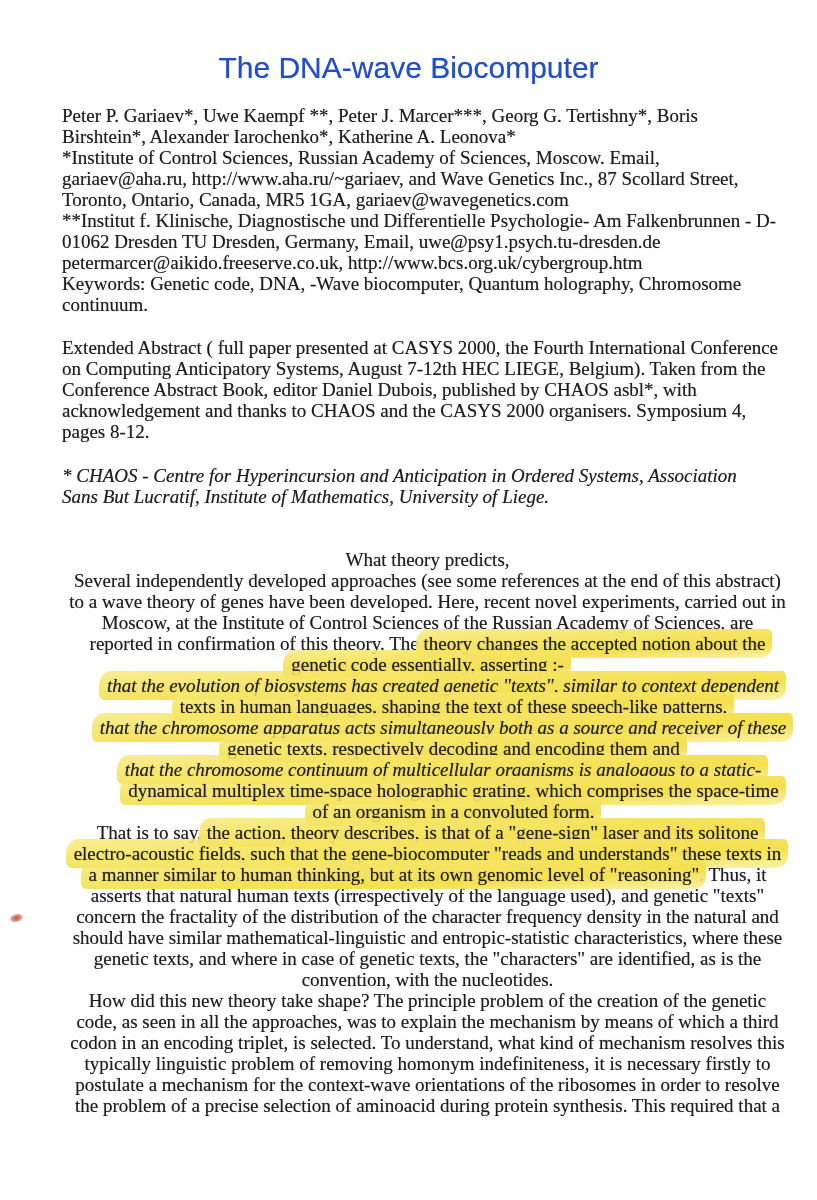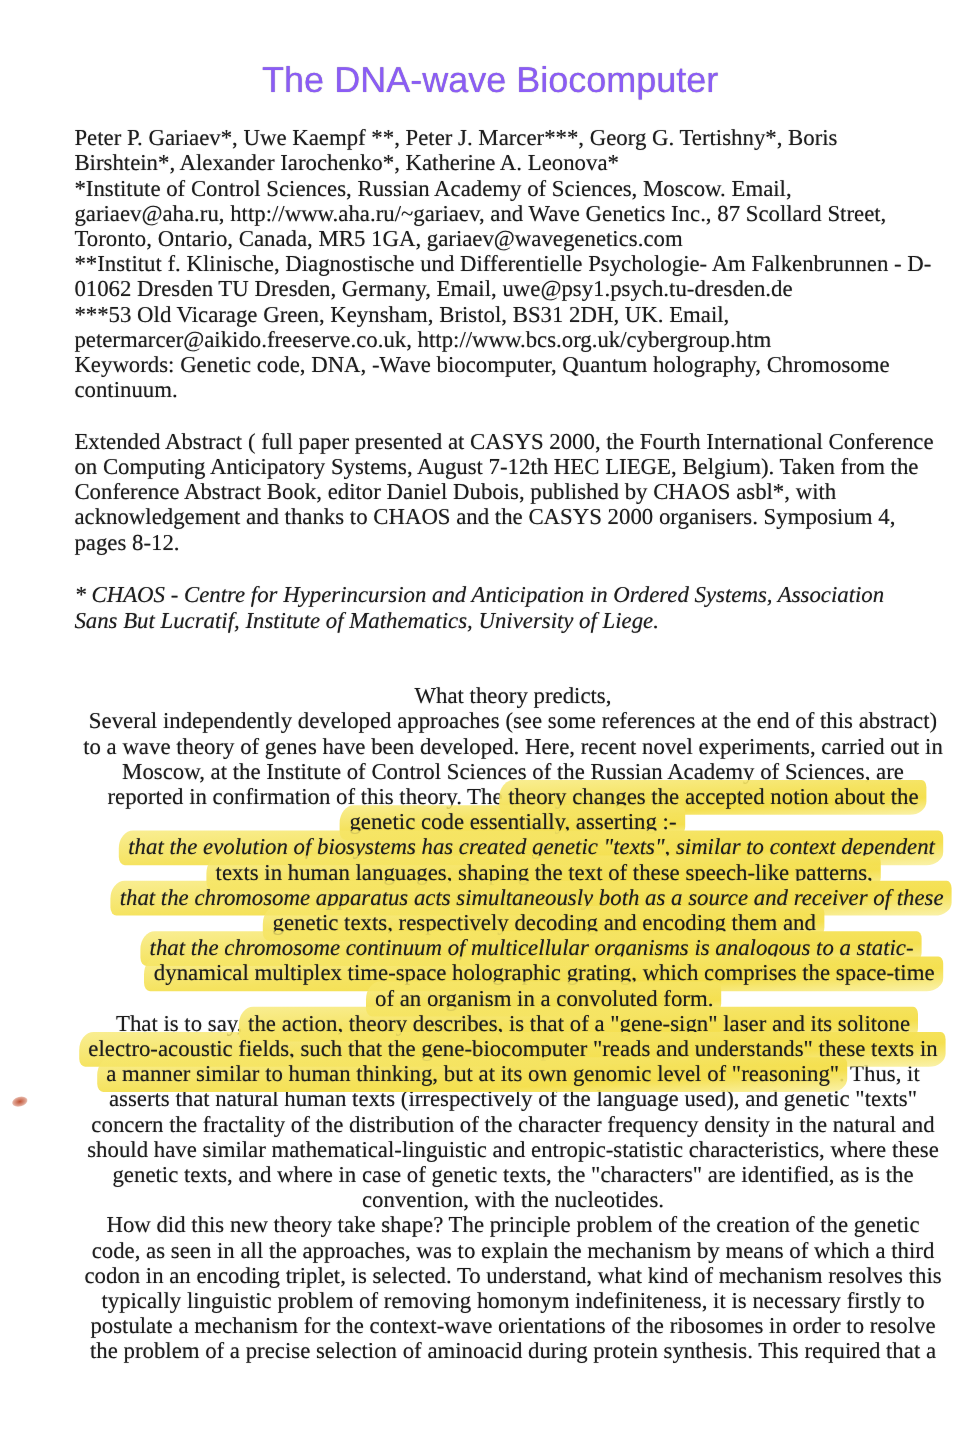--- a/index.html
+++ b/index.html
@@ -14,21 +14,21 @@
   }
   .doc-title{
     margin:0;
     padding-top:50px;
     text-align:center;
     font-family:"Liberation Sans","DejaVu Sans",sans-serif;
     font-weight:400;
     font-size:30px;
     line-height:36px;
     letter-spacing:0px;
-    color:#8b5cf6;
+    color:#1d4ed8;
     text-shadow:0 0 0.8px rgba(20,20,20,0.5);
   }
   .doc-body{
     padding:0 24px 0 62px;
   }
   .block{margin:0;}
   .block[data-name="block-author-affiliations"]{margin-top:19px;}
   .block[data-name="block-extended-abstract"]{margin-top:22px;}
   .block[data-name="block-chaos-note"]{margin-top:23px;font-style:italic;}
   .block[data-name="block-main-text"]{margin-top:42px;text-align:center;}
@@ -68,21 +68,20 @@
   <h1 class="doc-title" data-name="document-title">The DNA-wave Biocomputer</h1>
   <div class="doc-body" data-name="document-body">
       <div class="block" data-name="block-author-affiliations">
         <div class="line ind0" data-name="text-line"><span data-name="text-segment">Peter P. Gariaev*, Uwe Kaempf **, Peter J. Marcer***, Georg G. Tertishny*, Boris</span></div>
         <div class="line ind0" data-name="text-line"><span data-name="text-segment">Birshtein*, Alexander Iarochenko*, Katherine A. Leonova*</span></div>
         <div class="line ind0" data-name="text-line"><span data-name="text-segment">*Institute of Control Sciences, Russian Academy of Sciences, Moscow. Email,</span></div>
         <div class="line ind0" data-name="text-line"><span data-name="text-segment">gariaev@aha.ru, http://www.aha.ru/~gariaev, and Wave Genetics Inc., 87 Scollard Street,</span></div>
         <div class="line ind0" data-name="text-line"><span data-name="text-segment">Toronto, Ontario, Canada, MR5 1GA, gariaev@wavegenetics.com</span></div>
         <div class="line ind0" data-name="text-line"><span data-name="text-segment">**Institut f. Klinische, Diagnostische und Differentielle Psychologie- Am Falkenbrunnen - D-</span></div>
         <div class="line ind0" data-name="text-line"><span data-name="text-segment">01062 Dresden TU Dresden, Germany, Email, uwe@psy1.psych.tu-dresden.de</span></div>
-        <div class="line ind0" data-name="text-line"><span data-name="text-segment">***53 Old Vicarage Green, Keynsham, Bristol, BS31 2DH, UK. Email,</span></div>
         <div class="line ind0" data-name="text-line"><span data-name="text-segment">petermarcer@aikido.freeserve.co.uk, http://www.bcs.org.uk/cybergroup.htm</span></div>
         <div class="line ind0" data-name="text-line"><span data-name="text-segment">Keywords: Genetic code, DNA, -Wave biocomputer, Quantum holography, Chromosome</span></div>
         <div class="line ind0" data-name="text-line"><span data-name="text-segment">continuum.</span></div>
       </div>
       <div class="block" data-name="block-extended-abstract">
         <div class="line ind0" data-name="text-line"><span data-name="text-segment">Extended Abstract ( full paper presented at CASYS 2000, the Fourth International Conference</span></div>
         <div class="line ind0" data-name="text-line"><span data-name="text-segment">on Computing Anticipatory Systems, August 7-12th HEC LIEGE, Belgium). Taken from the</span></div>
         <div class="line ind0" data-name="text-line"><span data-name="text-segment">Conference Abstract Book, editor Daniel Dubois, published by CHAOS asbl*, with</span></div>
         <div class="line ind0" data-name="text-line"><span data-name="text-segment">acknowledgement and thanks to CHAOS and the CASYS 2000 organisers. Symposium 4,</span></div>
         <div class="line ind0" data-name="text-line"><span data-name="text-segment">pages 8-12.</span></div>

